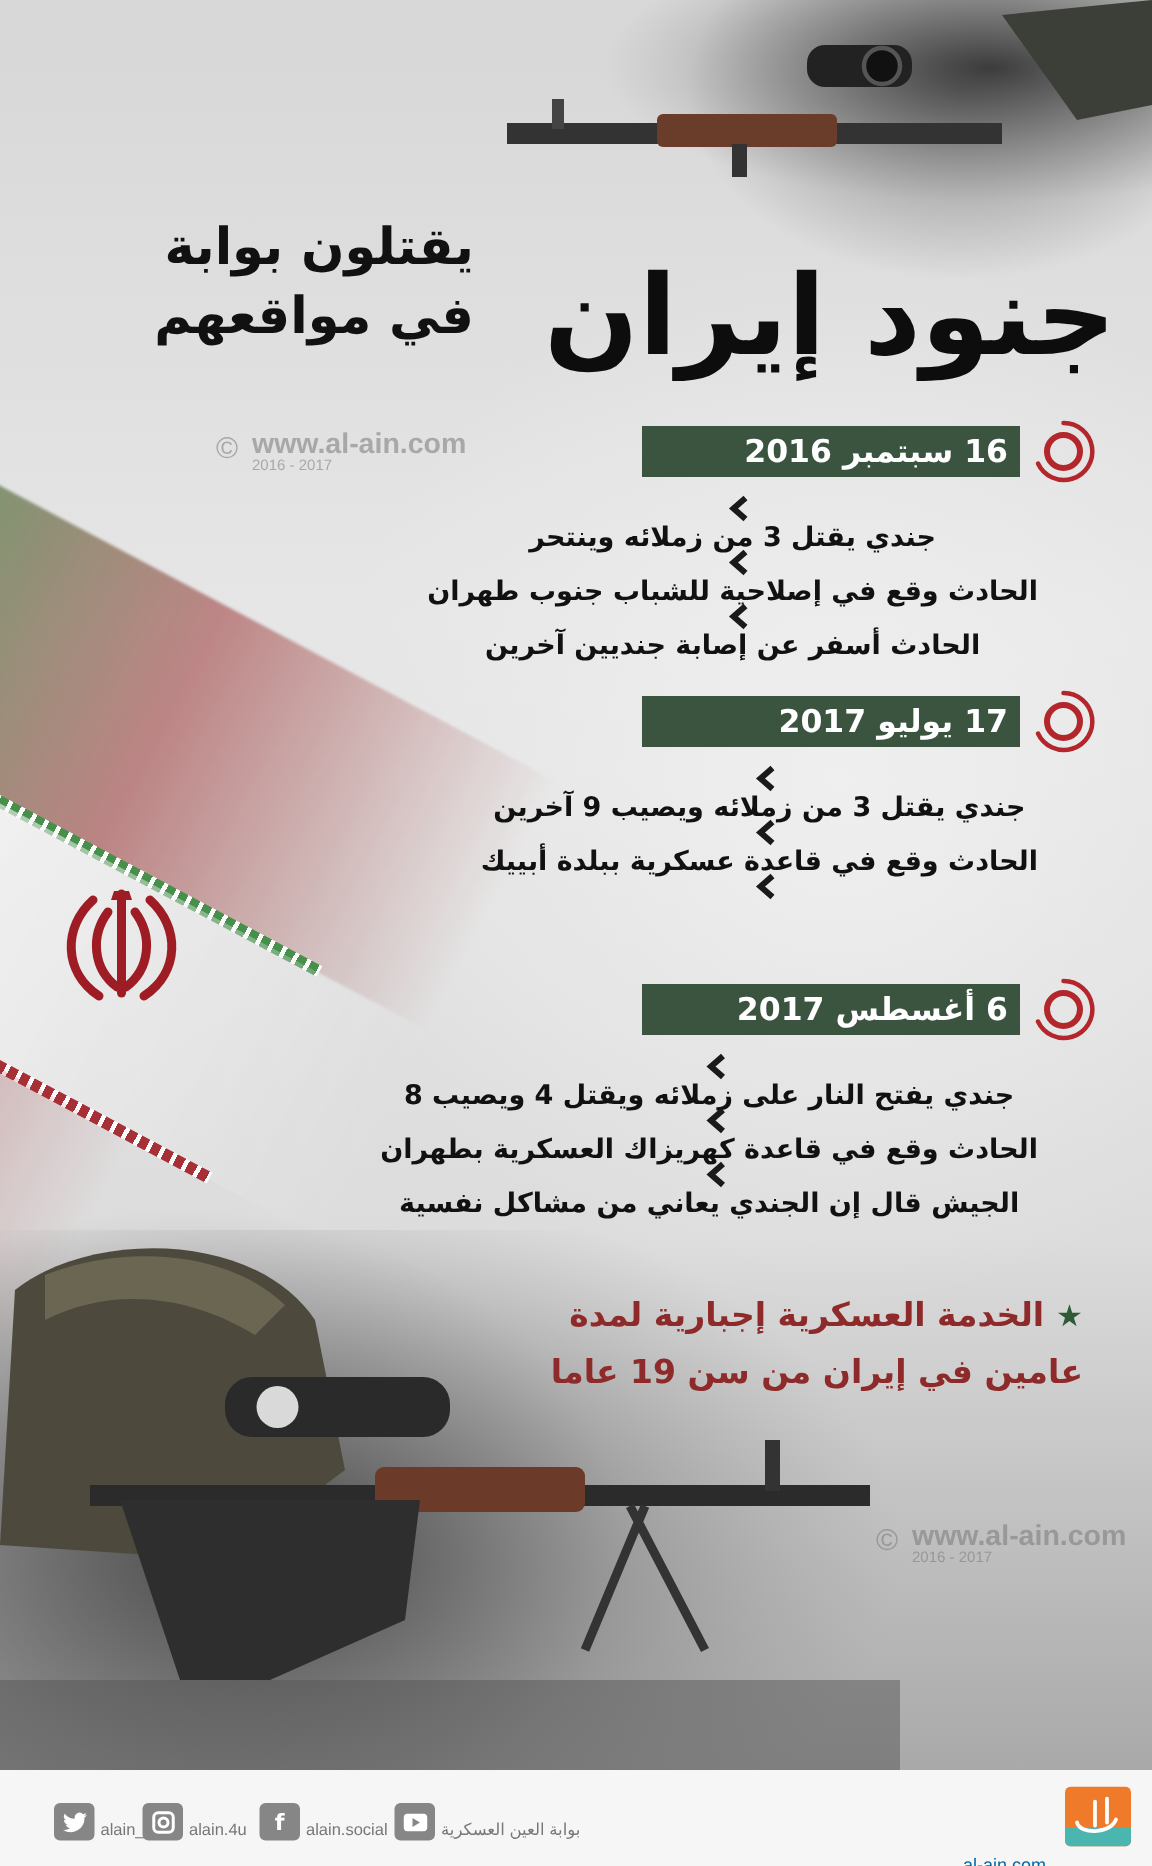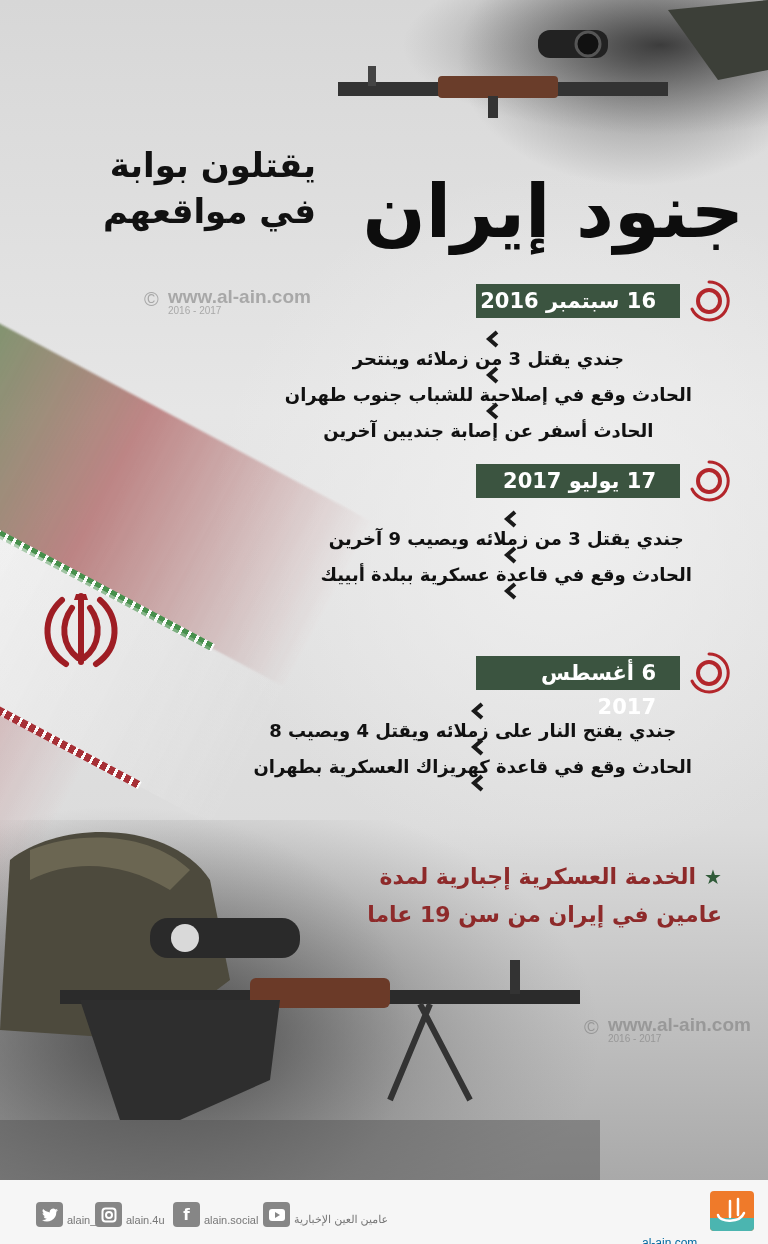--- a/index.html
+++ b/index.html
@@ -31,21 +31,21 @@
   .title-main { position: absolute; right: 24px; top: 168px; font-size: 74px; font-weight: bold; color: #0d0d0d; direction: rtl; letter-spacing: -1px; }
   .title-sub { position: absolute; right: 452px; top: 142px; width: 240px; font-size: 34px; font-weight: bold; color: #111; direction: rtl; text-align: right; line-height: 46px; }
 
   .watermark { position: absolute; color: rgba(120,120,120,0.55); font-family: "Liberation Sans", sans-serif; font-weight: bold; }
   .watermark .url { font-size: 19px; display: block; }
   .watermark .yrs { font-size: 10px; display: block; margin-left: 24px; margin-top: -3px; font-weight: normal; }
   .watermark .copy { position: absolute; left: 0; top: 2px; font-size: 20px; font-weight: normal; }
   .watermark .body { margin-left: 24px; }
 
   .section { position: absolute; right: 36px; width: 330px; }
-  .date-bar { position: absolute; right: 52px; width: 204px; height: 34px; background: #3b5440; color: #fff; font-size: 21px; font-weight: bold; direction: rtl; text-align: right; padding-right: 24px; line-height: 34px; margin-left: 45px; }
+  .date-bar { position: absolute; right: 52px; width: 252px; height: 34px; background: #3b5440; color: #fff; font-size: 21px; font-weight: bold; direction: rtl; text-align: right; padding-right: 8px; line-height: 34px; margin-left: 45px; }
   .target-icon { position: absolute; right: 0; top: -6px; width: 46px; height: 46px; }
 
   .bullets { position: absolute; right: 76px; direction: rtl; }
   .bullet { display: flex; flex-direction: column; align-items: center; height: 36px; font-size: 18px; font-weight: bold; color: #111; white-space: nowrap; }
   .bullet .chev { width: 16px; height: 18px; margin-left: 10px; flex: none; }
 
   .note { position: absolute; right: 46px; top: 858px; direction: rtl; text-align: right; color: #8e2a2a; font-size: 22px; font-weight: bold; line-height: 38px; }
   .note .star { display: inline-block; color: #2f5a38; font-size: 20px; margin-left: 8px; }
 
   
@@ -209,20 +209,21 @@
     <div class="bullet">
       <svg class="chev" viewBox="0 0 16 18">
           <path d="M 12 2 L 4 9 L 12 16" fill="none" stroke="#1a1a1a" stroke-width="4"></path>
         </svg>
       <span>الحادث وقع في قاعدة كهريزاك العسكرية بطهران</span>
     </div>
     <div class="bullet">
       <svg class="chev" viewBox="0 0 16 18">
           <path d="M 12 2 L 4 9 L 12 16" fill="none" stroke="#1a1a1a" stroke-width="4"></path>
         </svg>
+      <span>الجيش قال إن الجندي يعاني من مشاكل نفسية</span>
     </div>
   </div>
 
   <div class="note">
     <div><span class="star">★</span><span>الخدمة العسكرية إجبارية لمدة</span></div>
     <div>عامين في إيران من سن 19 عاما</div>
   </div>
 </div>
 
 <div class="footer">
@@ -247,21 +248,21 @@
     <span class="ic">f</span>
     <span class="lbl">alain.social</span>
   </div>
   <div class="social" style="left:263px;">
     <span class="ic">
       <svg width="16" height="12" viewBox="0 0 16 12">
           <rect x="0" y="0" width="16" height="12" rx="3" fill="#fff"></rect>
           <path d="M6 3 L11 6 L6 9 Z" fill="#868686"></path>
         </svg>
     </span>
-    <span class="lbl">عامين العين الإخبارية</span>
+    <span class="lbl">بوابة العين العسكرية</span>
   </div>
 </div>
 <div class="site">al-ain.com</div>
 <svg class="logo" viewBox="0 0 44 40">
   <rect x="0" y="0" width="44" height="40" fill="#ef7a2a"></rect>
   <rect x="0" y="27" width="44" height="13" fill="#4bb5b0"></rect>
   <path d="M 8 24 C 10 32 30 32 34 22 M 20 10 L 20 26 M 28 8 L 28 24" fill="none" stroke="#fff" stroke-width="2.5" stroke-linecap="round"></path>
 </svg>
 
 </body></html>

